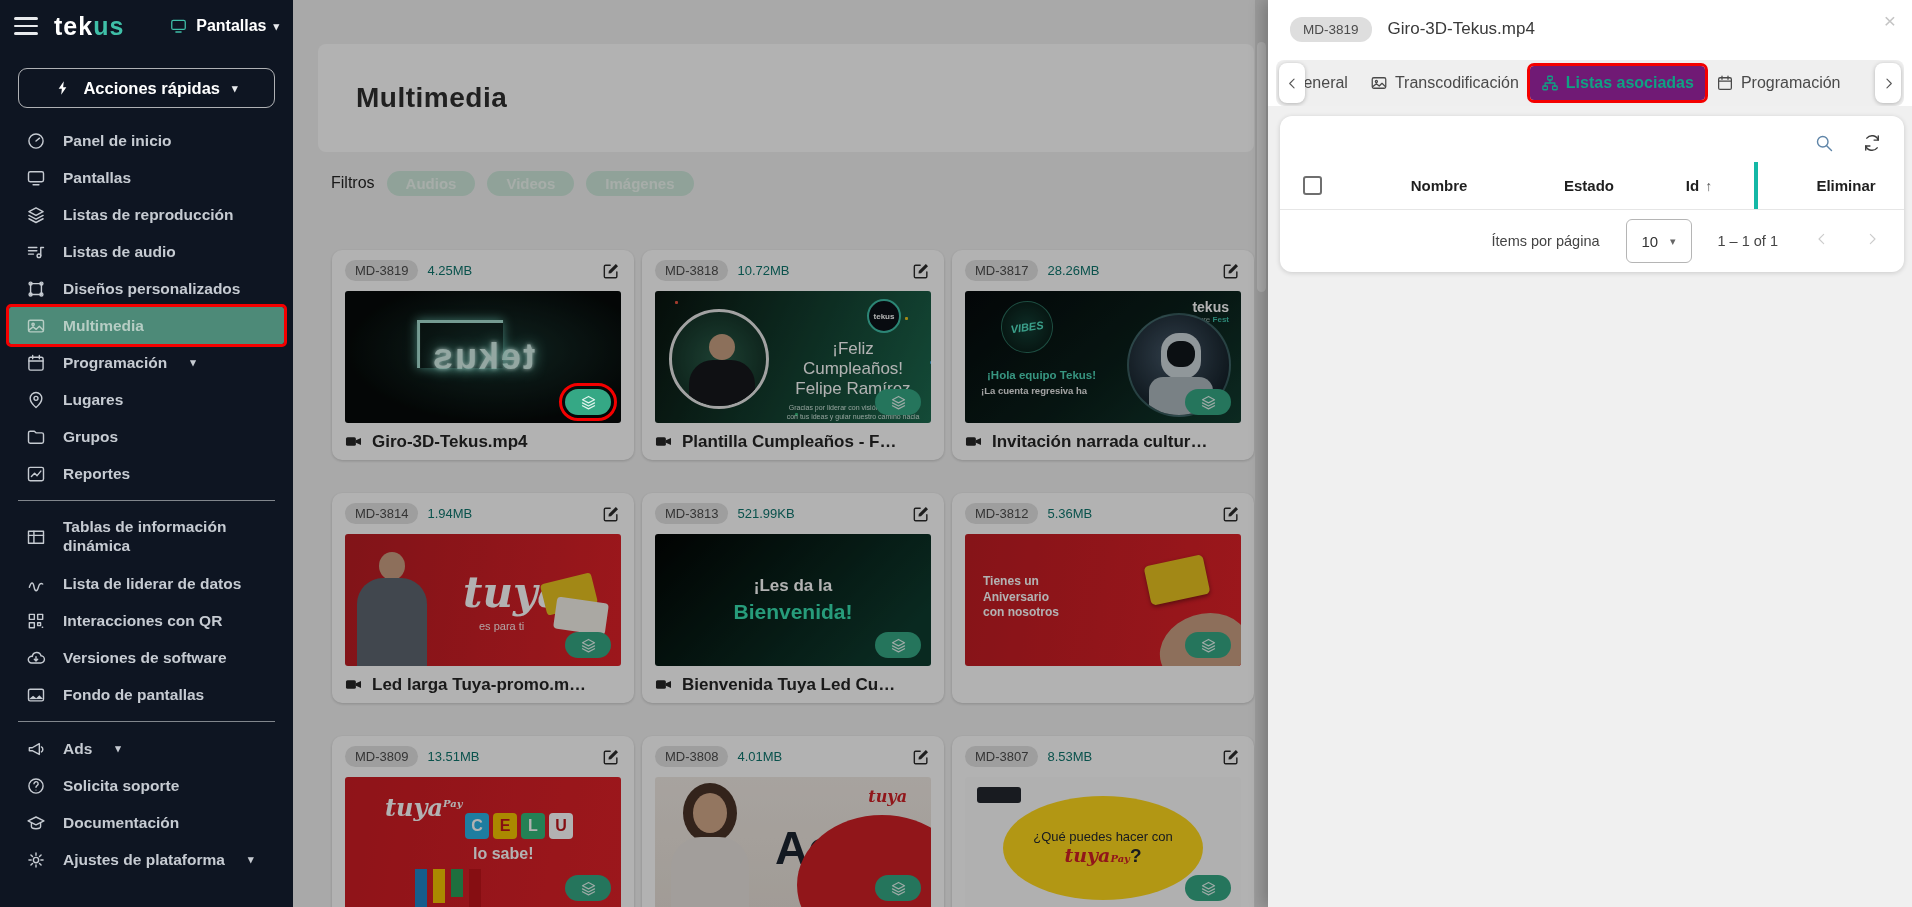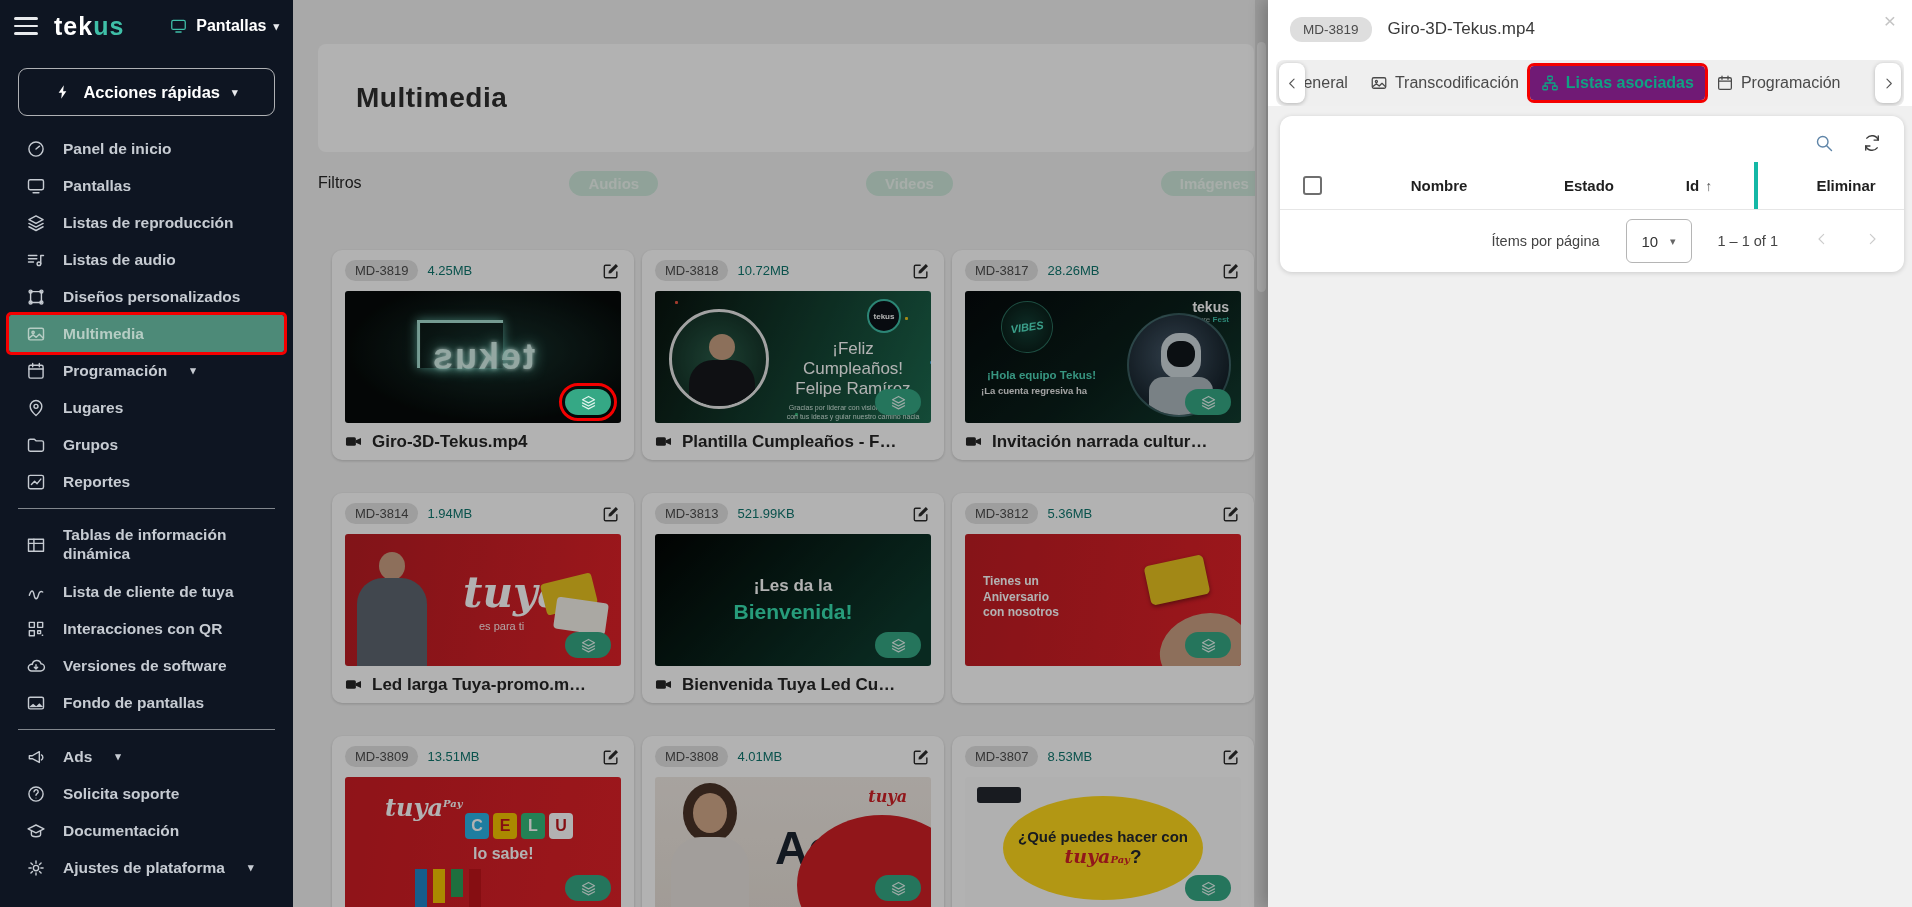--- a/index.html
+++ b/index.html
@@ -9,36 +9,36 @@
 
   
   .sidebar { position:absolute; left:0; top:0; width:293px; height:907px; background:#0e1522; color:#c6cbd2; z-index:8; display:flex; flex-direction:column; }
   .topbar { height:52px; display:flex; align-items:center; padding:0 14px; gap:10px; }
   .burger { width:24px; display:flex; flex-direction:column; gap:5px; cursor:pointer; }
   .burger i { height:2.6px; background:#e8eaed; border-radius:2px; display:block; }
   .logo { font-size:25px; font-weight:bold; letter-spacing:1px; color:#fff; margin-left:6px; }
   .logo b { color:#3fbfa8; }
   .ws { margin-left:auto; display:flex; align-items:center; gap:7px; color:#fff; font-weight:bold; font-size:16px; cursor:pointer; }
   .caret { font-size:11px; color:#e8eaed; }
-  .qa-btn { margin:16px 18px 14px; height:48px; border:1.5px solid rgba(230,230,230,.75); border-radius:9px; display:flex; align-items:center; justify-content:center; gap:12px; color:#fff; font-weight:bold; font-size:16.5px; cursor:pointer; }
+  .qa-btn { margin:16px 18px 14px; height:40px; border:1.5px solid rgba(230,230,230,.75); border-radius:9px; display:flex; align-items:center; justify-content:center; gap:12px; color:#fff; font-weight:bold; font-size:16.5px; cursor:pointer; }
   .qa-btn .ic { width:16px; height:16px; fill:#fff; stroke:none; }
   .nav { flex:1; overflow:hidden; }
   .nav-item { height:37px; margin:0 9px; padding:0 0 0 17px; display:flex; align-items:center; gap:17px; font-size:15.5px; cursor:pointer; border-radius:2px;font-weight:bold; }
   .nav-item.two { height:56px; }
   .nav-item.two .lbl { line-height:1.2; }
   .nav-item .caret { margin-left:6px; color:#c6cbd2; }
   .nav-item.active { background:#4d8a78; color:#b6cdc4; outline:3px solid #f40000; outline-offset:0px; }
   .nav-div { border-top:1px solid #81868d; margin:8px 18px; }
 
   
   .main { position:absolute; left:293px; top:0; width:975px; height:907px; background:#f3f3f3; overflow:hidden; }
   .dim { position:absolute; inset:0; background:rgba(0,0,0,0.30); z-index:5; pointer-events:none; }
   .title-card { margin:44px 14px 0 25px; height:108px; background:#fff; border-radius:8px; display:flex; align-items:center; padding:0 38px; }
   .page-title { font-size:28px; font-weight:bold; color:#2f2f2f; letter-spacing:.5px; }
-  .filters { margin:16px 0 0 25px; display:flex; align-items:center; gap:12px; height:30px;justify-content:space-between; }
+  .filters { margin:16px 0 0 38px; display:flex; align-items:center; gap:12px; height:30px; }
   .filters-label { font-size:16px; color:#262626; }
   .chip { background:#cfe9dc; color:#eff8f2; font-weight:bold; font-size:15px; padding:4px 19px; border-radius:16px; cursor:pointer; }
   .cards { margin:52px 0 0 39px; display:grid; grid-template-columns:repeat(3,302px); column-gap:8px; row-gap:33px; }
   .mcard { width:302px; height:210px; background:#fff; border-radius:10px; box-shadow:0 1px 3px rgba(0,0,0,.18); }
   .mcard-head { height:41px; display:flex; align-items:center; gap:9px; padding:0 13px; }
   .id-pill { background:#e2e2e2; color:#4c4c4c; font-size:13px; padding:3px 10px; border-radius:12px; }
   .fsize { font-size:13px; color:#0f766e; }
   .edit-btn { margin-left:auto; color:#2c2c2c; cursor:pointer; }
   .thumb { position:relative; margin:0 13px; height:132px; border-radius:3px; overflow:hidden; background:#111; }
   .mcard-title { height:37px; display:flex; align-items:center; gap:9px; padding:0 12px; font-size:17px; font-weight:bold; color:#262626; white-space:nowrap; overflow:hidden; }
@@ -106,21 +106,21 @@
   .t8 { background:linear-gradient(180deg,#f0eae4 0%,#e7dfd7 100%); }
   .t8-hair { position:absolute; left:28px; top:6px; width:54px; height:60px; border-radius:50%; background:#4a3328; }
   .t8-face { position:absolute; left:38px; top:16px; width:34px; height:40px; border-radius:50%; background:#d3a98a; }
   .t8-body { position:absolute; left:16px; top:60px; width:78px; height:72px; border-radius:30px 30px 0 0; background:#e8e3de; }
   .t8-big { position:absolute; left:120px; top:44px; font-size:46px; font-weight:bold; color:#1c2430; }
   .t8-red { position:absolute; right:-36px; bottom:-46px; width:170px; height:140px; border-radius:50%; background:#d02026; }
   .t8-logo { position:absolute; right:24px; top:10px; font-family:"DejaVu Serif", serif; font-style:italic; font-weight:bold; font-size:16px; color:#d02026; }
   .t9 { background:#fdfdfd; }
   .t9-tag { position:absolute; left:12px; top:10px; width:44px; height:16px; border-radius:3px; background:#23272e; }
   .t9-blob { position:absolute; left:50%; top:54%; transform:translate(-50%,-50%); width:200px; height:104px; background:#ffd91e; border-radius:50%; display:flex; flex-direction:column; align-items:center; justify-content:center; }
-  .t9-q { color:#23272e; font-weight:bold; font-size:15px; }
+  .t9-q { color:#23272e; font-weight:normal; font-size:13px; }
   .t9-l { font-family:"DejaVu Serif", serif; font-style:italic; font-weight:bold; font-size:19px; color:#d02026; }
   .t9-l small { font-size:10px; }
   .t9-l b { color:#23272e; font-family:"Liberation Sans", sans-serif; font-style:normal; }
 
   
   .panel { position:absolute; right:0; top:0; width:644px; height:907px; background:#fff; z-index:7; box-shadow:-5px 0 14px rgba(0,0,0,.22); }
   .panel-head { position:relative; height:58px; display:flex; align-items:center; gap:16px; padding:0 22px; }
   .panel-title { font-size:17px; color:#3a3a3a; }
   .close-x { position:absolute; right:16px; top:10px; font-size:21px; color:#c4c4c4; cursor:pointer; line-height:1; }
   .tabstrip { position:relative; margin:2px 8px 0; height:46px; background:#efefef; border-radius:8px; display:flex; align-items:center; overflow:hidden; padding:0 30px 0 4px; }
@@ -369,21 +369,21 @@
       <div class="nav-item two">
           <svg class="ic">
             <use href="#i-table"></use>
           </svg>
           <span class="lbl" style="width:170px">Tablas de información dinámica</span>
         </div>
       <div class="nav-item">
           <svg class="ic">
             <use href="#i-scribble"></use>
           </svg>
-          <span class="lbl">Lista de cliente de tuya</span>
+          <span class="lbl">Lista de liderar de datos</span>
         </div>
       <div class="nav-item">
           <svg class="ic">
             <use href="#i-qr"></use>
           </svg>
           <span class="lbl">Interacciones con QR</span>
         </div>
       <div class="nav-item">
           <svg class="ic">
             <use href="#i-cloud"></use>

